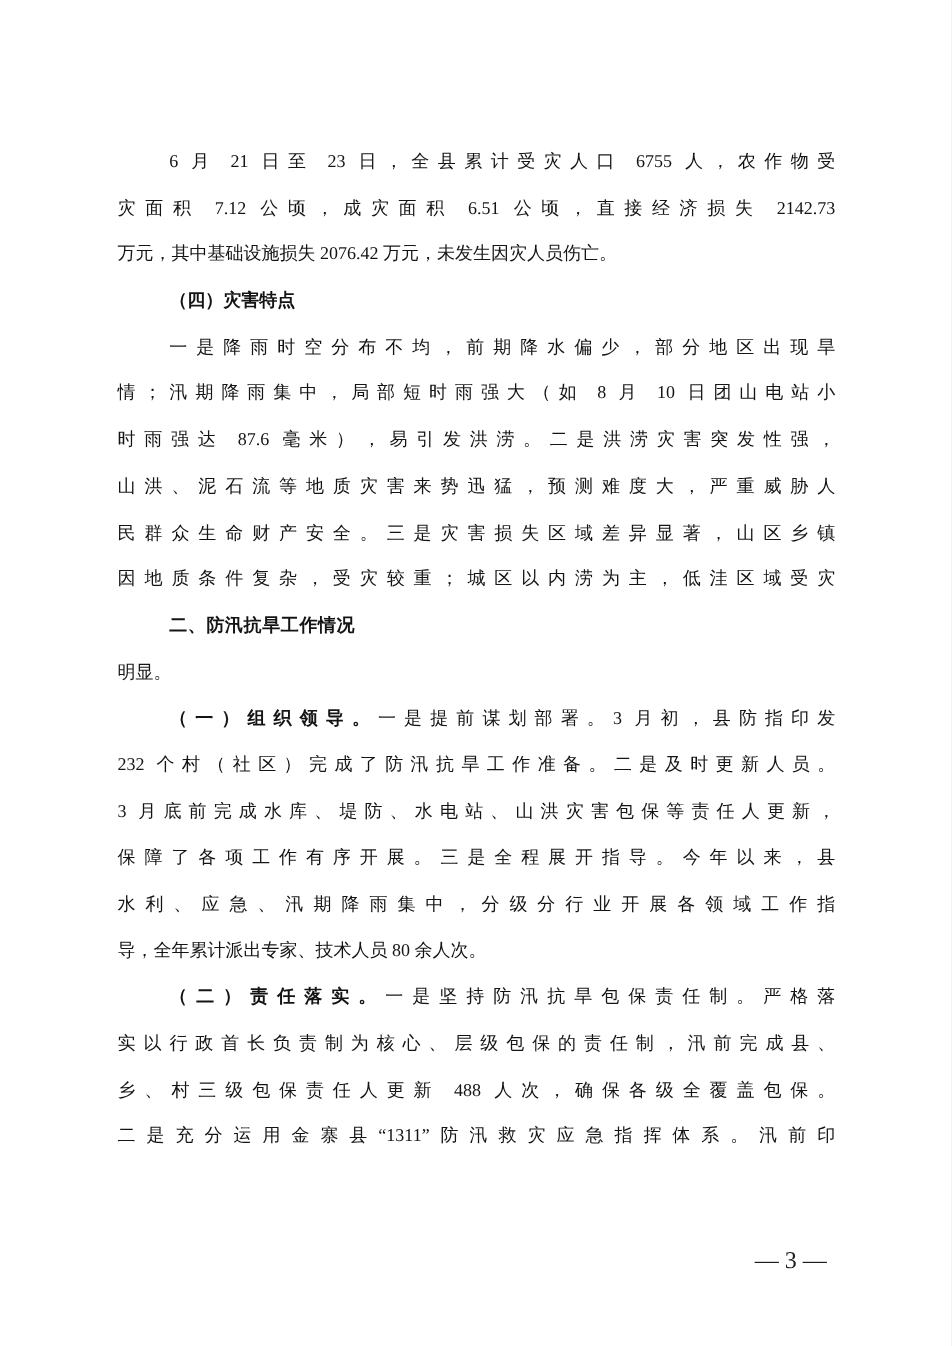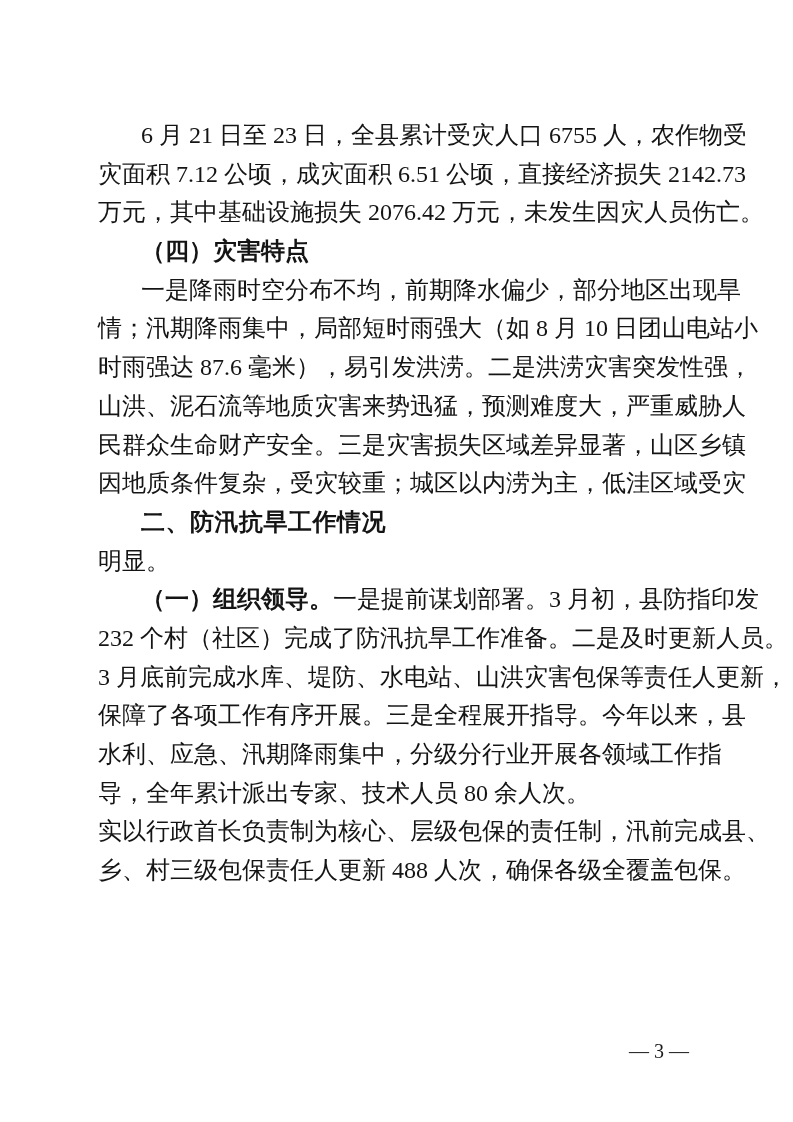--- a/index.html
+++ b/index.html
@@ -14,21 +14,21 @@
     background: #ffffff;
     overflow: hidden;
     font-family: "Liberation Serif", "DejaVu Serif", serif;
     color: #141414;
   }
   .textcol {
     position: absolute;
     left: 98px;
     top: 116px;
     width: 598px;
-    font-size: 24px;
+    font-size: 15px;
     line-height: 38.7px;
   }
   .ln {
     height: 38.7px;
     white-space: nowrap;
     text-align: justify;
     text-align-last: left;
   }
   .jf { text-align-last: justify; }
   .ind { text-indent: 43px; }
@@ -72,20 +72,22 @@
 
     <div class="ln"><span>明显。</span></div>
 
     <div class="ln ind jf"><span class="lead">（一）组织领导。</span><span>一是提前谋划部署。3 月初，县防指印发</span></div>
     <div class="ln jf"><span>232 个村（社区）完成了防汛抗旱工作准备。二是及时更新人员。</span></div>
     <div class="ln jf"><span>3 月底前完成水库、堤防、水电站、山洪灾害包保等责任人更新，</span></div>
     <div class="ln jf"><span>保障了各项工作有序开展。三是全程展开指导。今年以来，县</span></div>
     <div class="ln jf"><span>水利、应急、汛期降雨集中，分级分行业开展各领域工作指</span></div>
     <div class="ln"><span>导，全年累计派出专家、技术人员 80 余人次。</span></div>
 
+    <div class="ln ind jf"><span class="lead">（二）责任落实。</span><span>一是坚持防汛抗旱包保责任制。严格落</span></div>
     <div class="ln jf"><span>实以行政首长负责制为核心、层级包保的责任制，汛前完成县、</span></div>
     <div class="ln jf"><span>乡、村三级包保责任人更新 488 人次，确保各级全覆盖包保。</span></div>
+    <div class="ln jf"><span>二是充分运用金寨县“1311”防汛救灾应急指挥体系。汛前印</span></div>
 
   </div>
 
   <div class="pagenum">— 3 —</div>
 
 </div>
 
 </body></html>

